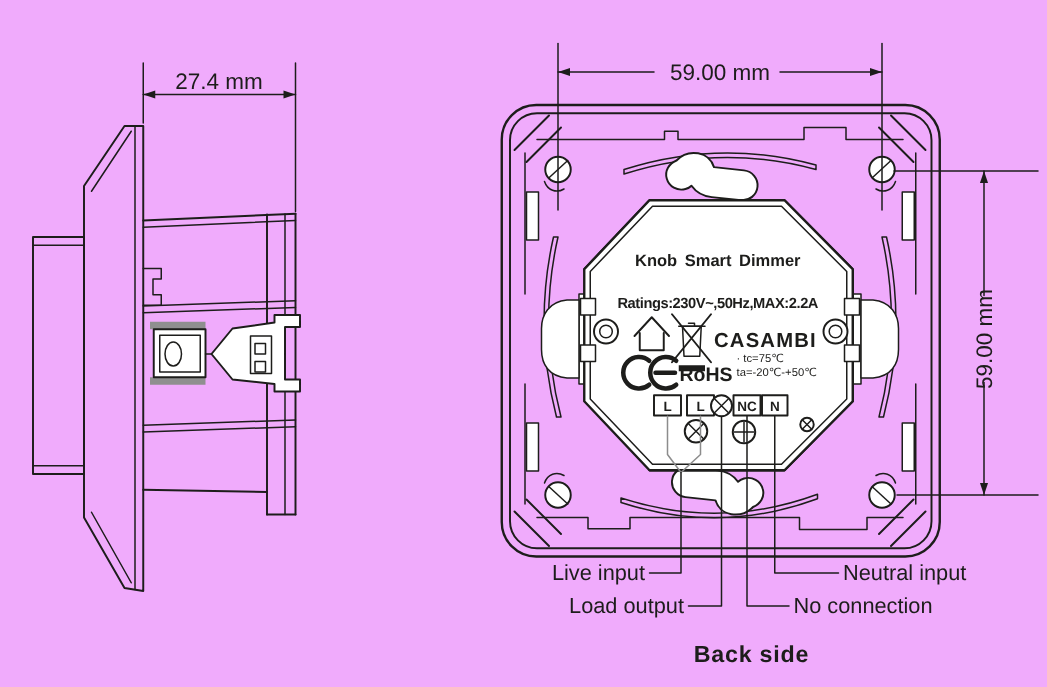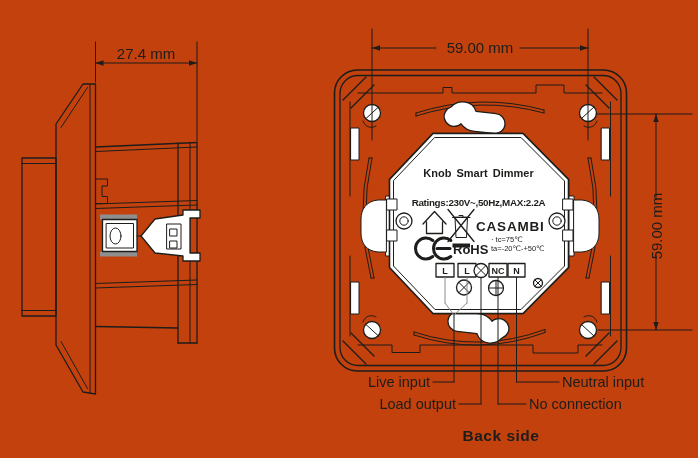--- a/index.html
+++ b/index.html
@@ -1,16 +1,16 @@
 <!DOCTYPE html>
 <html><head>
 <meta charset="utf-8">
 <style>
   html,body{margin:0;padding:0;background:#fff;}
-  .stage{position:relative;width:698px;height:458px;background:#c2410c;overflow:hidden;}
+  .stage{position:relative;width:698px;height:458px;background:#f0abfc;overflow:hidden;}
   svg{position:absolute;left:0;top:0;}
   svg text{fill:#1d1d1b;font-family:"Liberation Sans","DejaVu Sans",sans-serif;}
   .ln{fill:none;stroke:#1d1d1b;stroke-width:1.3;stroke-linecap:round;stroke-linejoin:round;}
   .ln2{stroke-width:1.6;}
   .thin{stroke-width:1;}
   .wide{stroke-width:3;}
   .wh{fill:#fff;}
   .fl{fill:#1d1d1b;stroke:none;}
   .gr{stroke:#8c8c8c;}
   .gpad{fill:#8f8f8f;stroke:none;}

